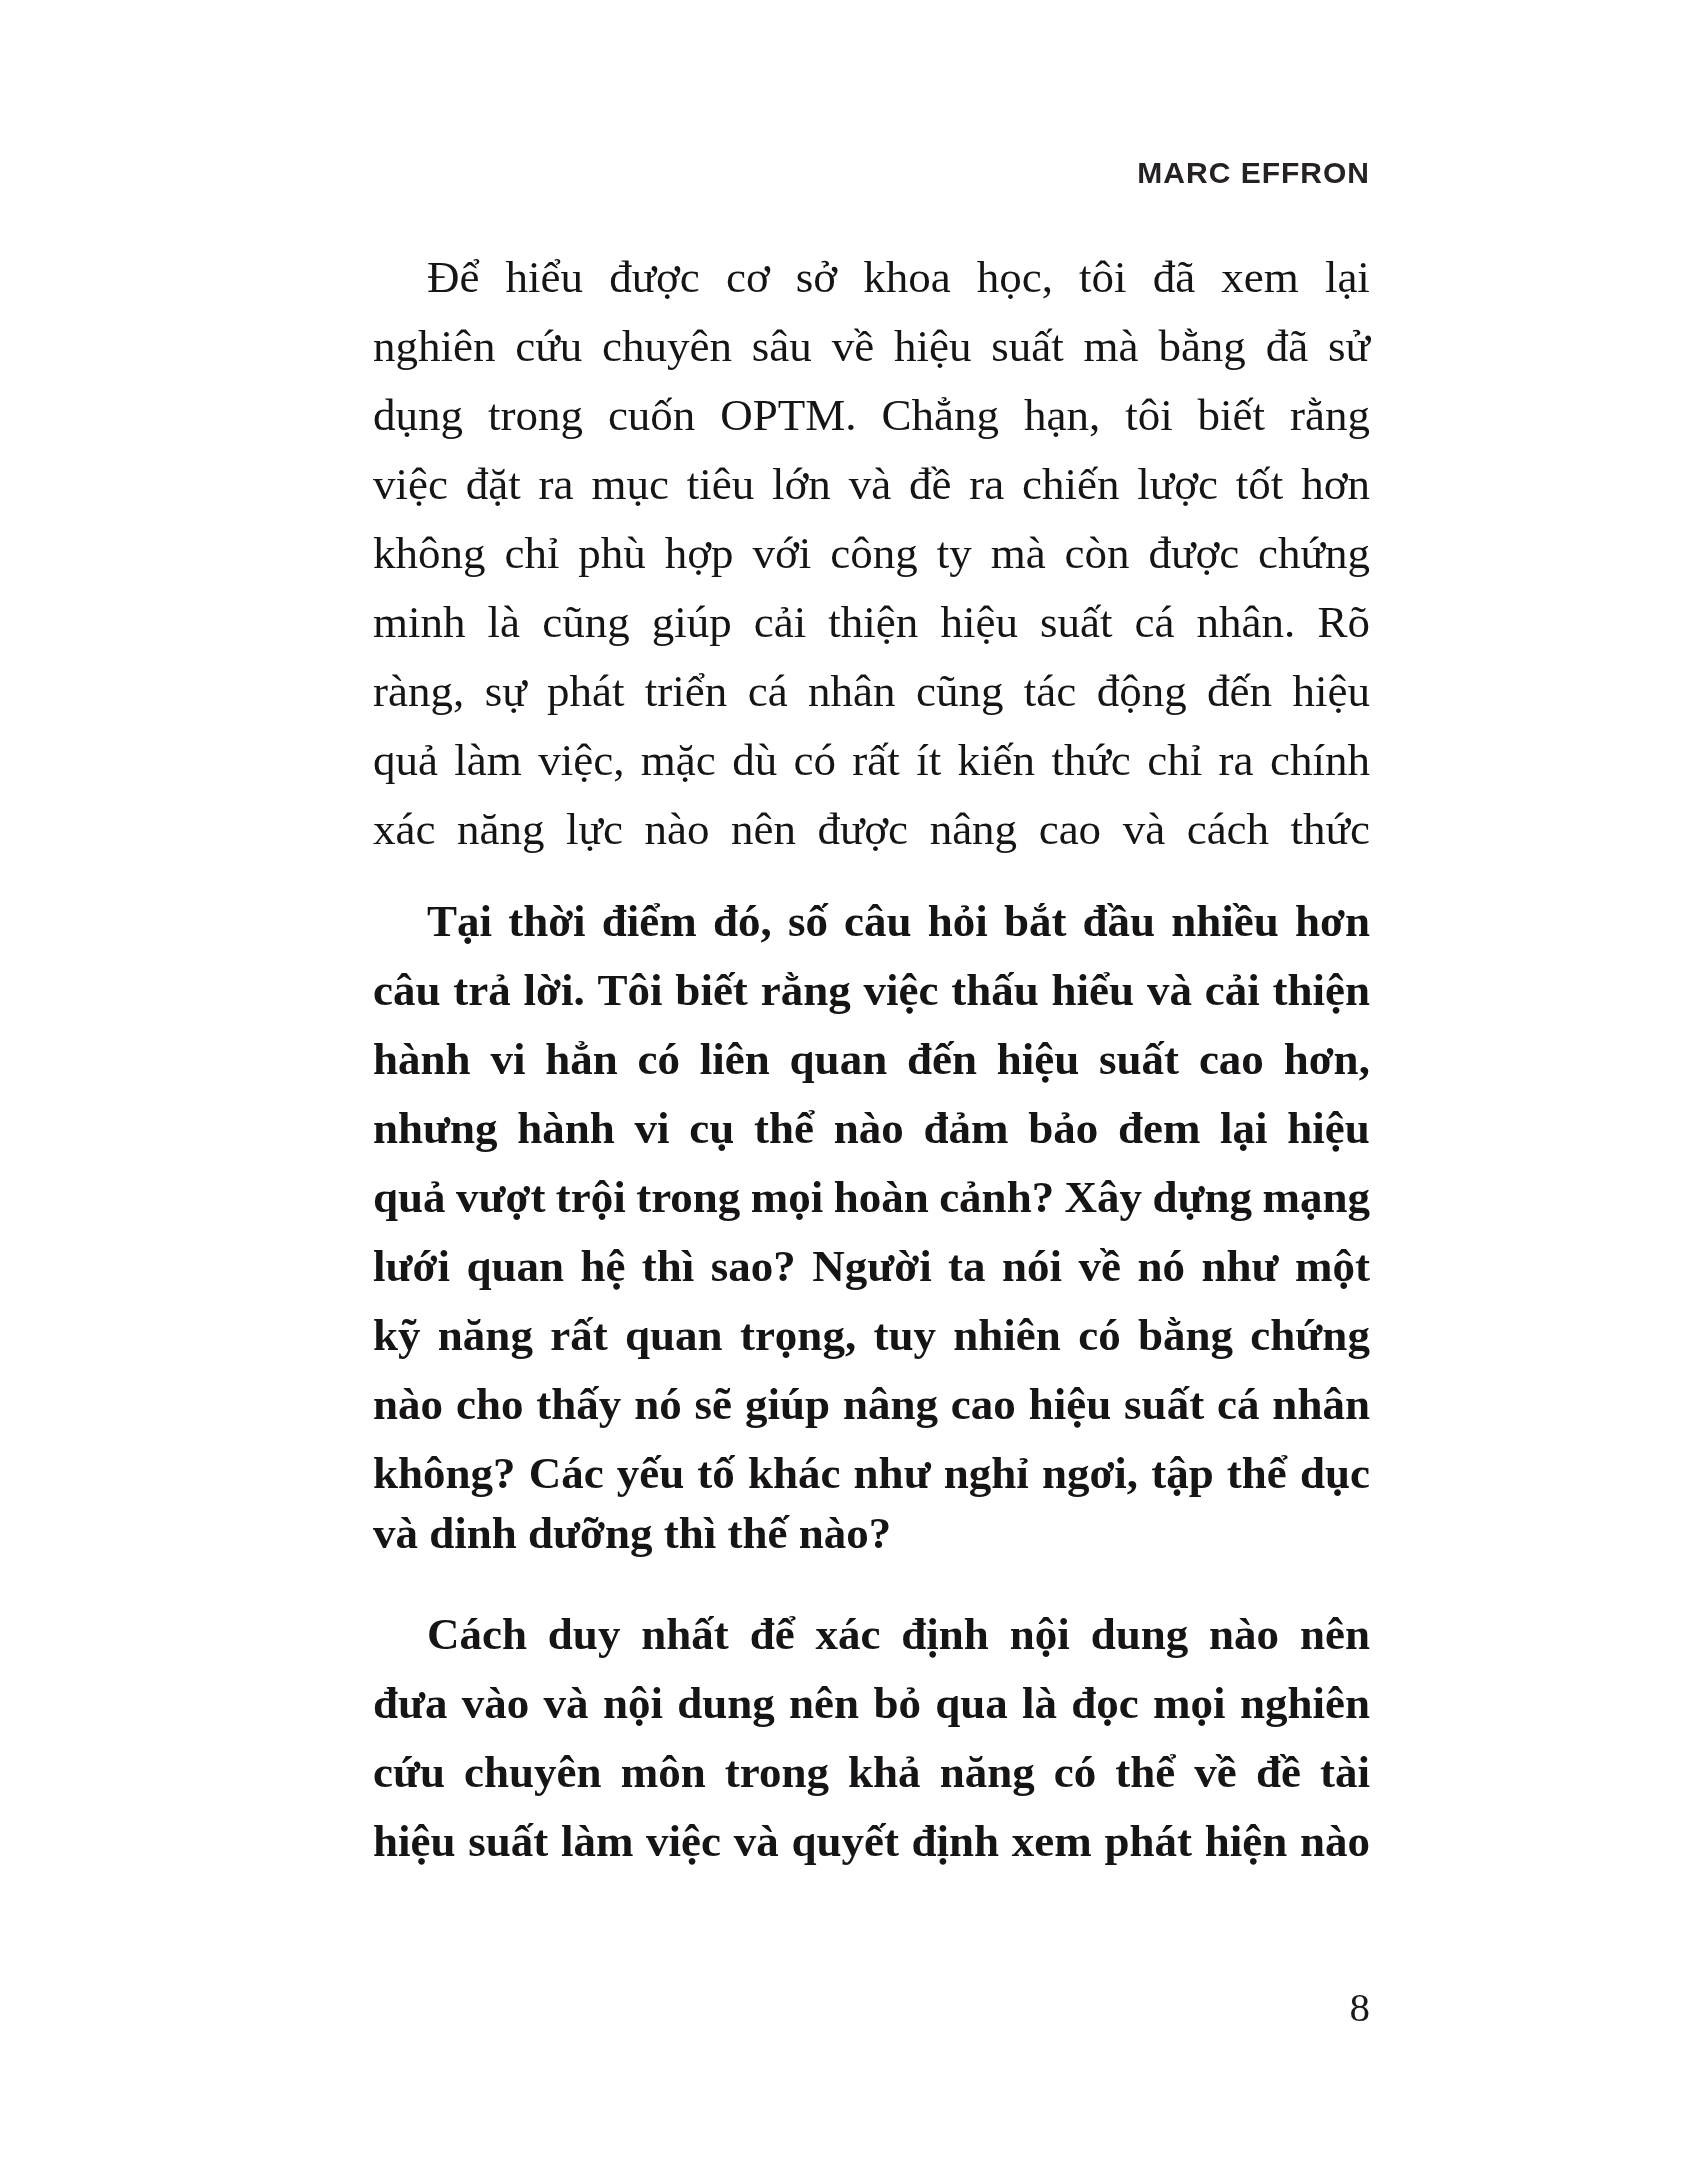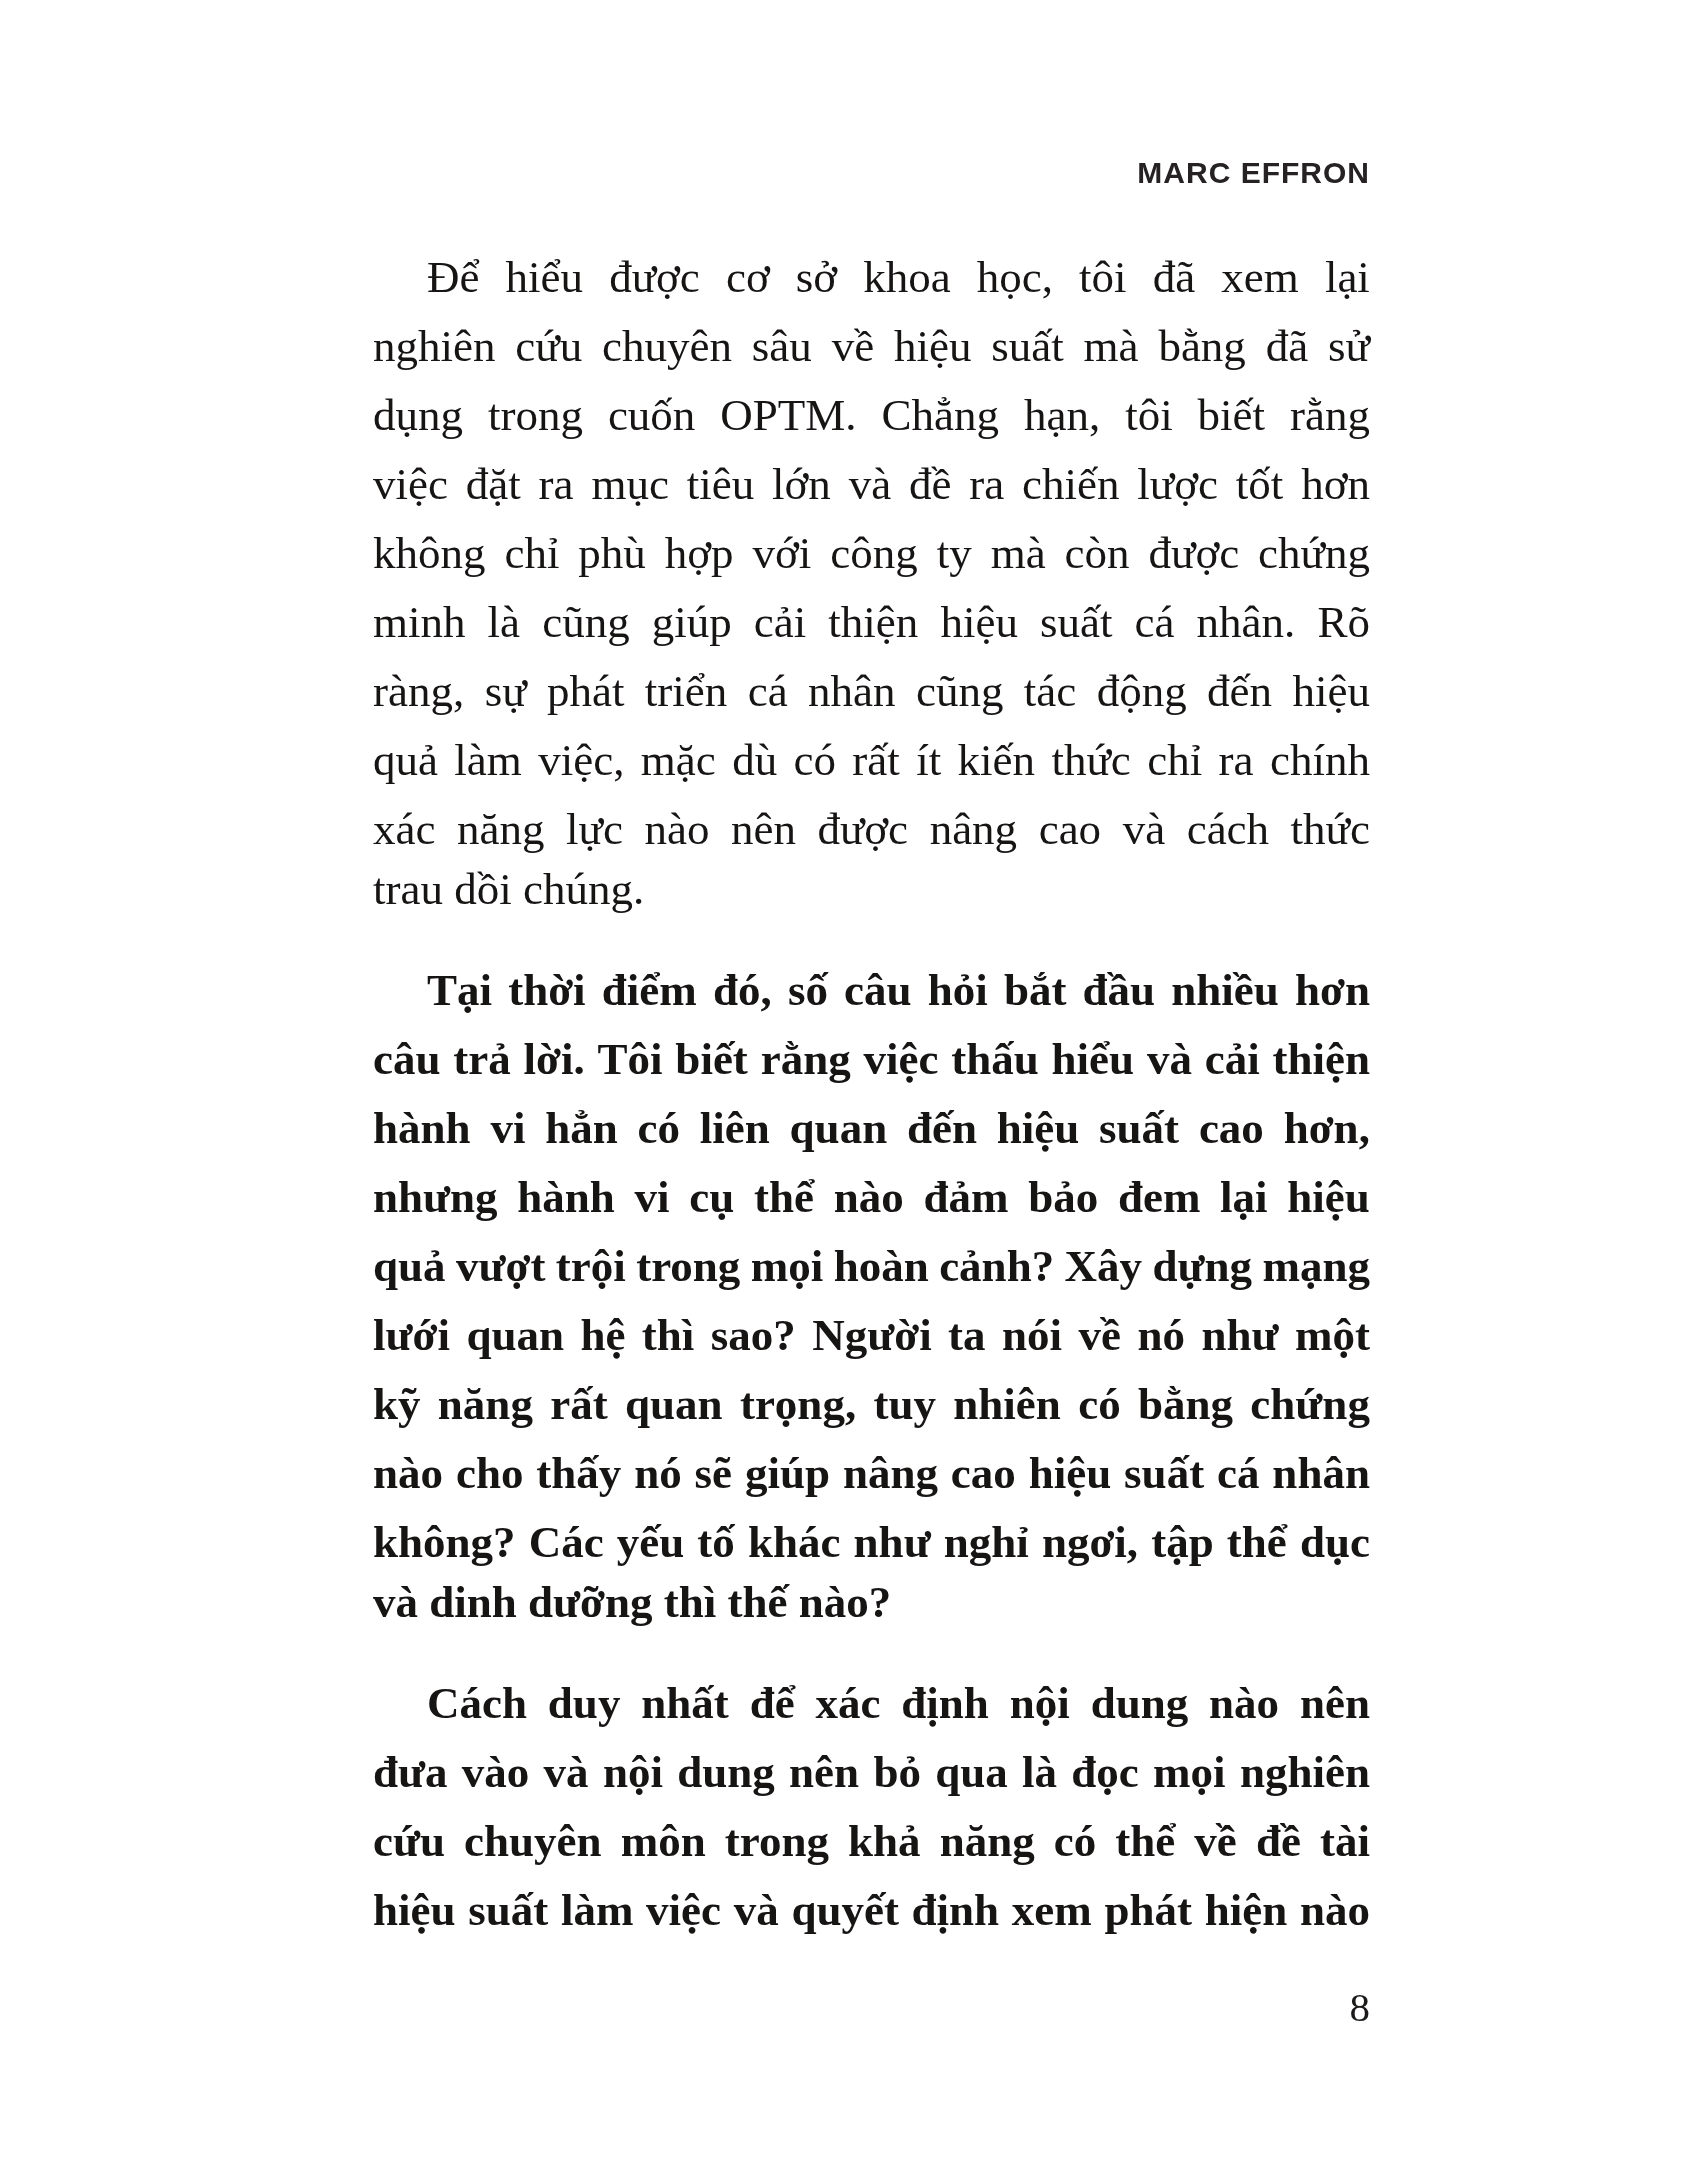--- a/index.html
+++ b/index.html
@@ -193,21 +193,20 @@
           <span>lực</span>
           <span>nào</span>
           <span>nên</span>
           <span>được</span>
           <span>nâng</span>
           <span>cao</span>
           <span>và</span>
           <span>cách</span>
           <span>thức</span>
         </div>
-      <div class="tline lastline">trau dồi chúng.</div>
     </div>
 
     <div class="para">
       <div class="tline jline indent">
           <span>Tại</span>
           <span>thời</span>
           <span>điểm</span>
           <span>đó,</span>
           <span>số</span>
           <span>câu</span>

